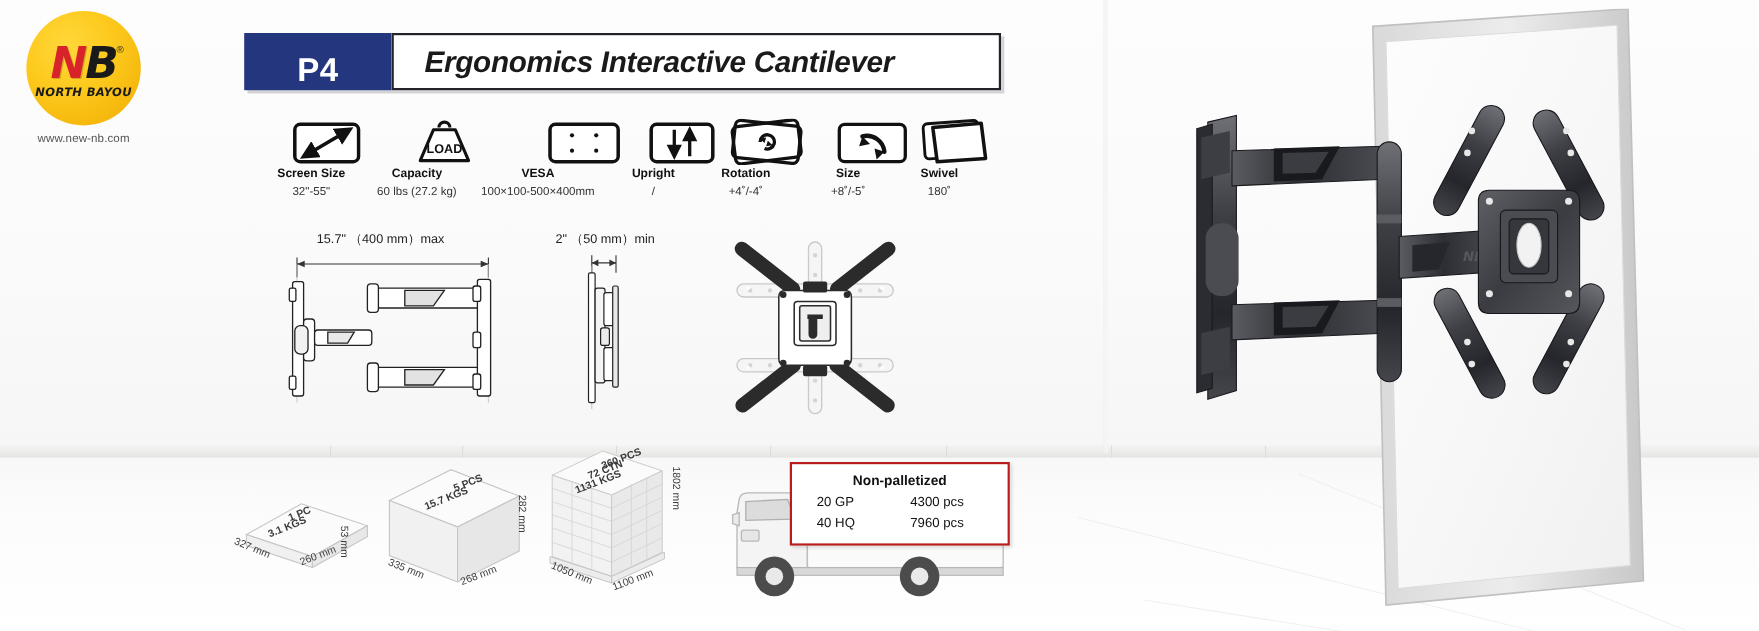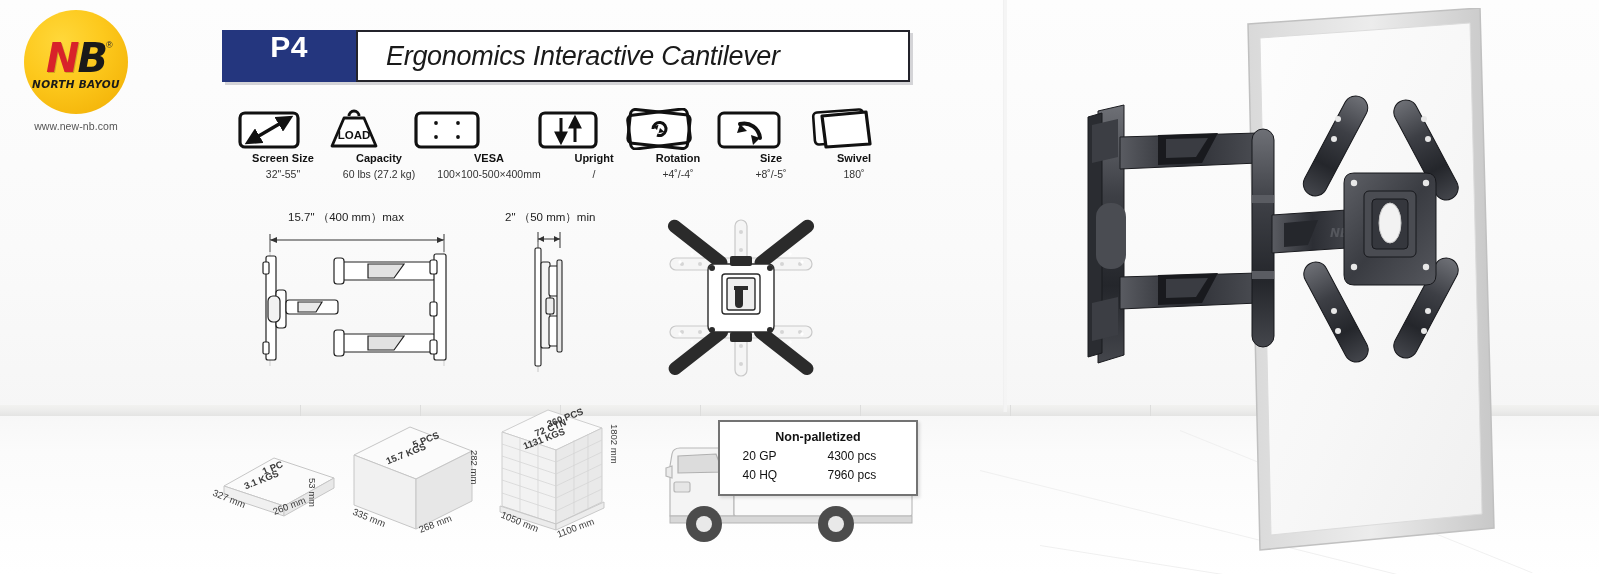--- a/index.html
+++ b/index.html
@@ -37,44 +37,44 @@
   .logo-sub{position:absolute;left:0;top:70px;width:124px;text-align:center;
     font-family:"DejaVu Sans",sans-serif;font-weight:bold;font-style:italic;
     font-size:10.5px;color:#1a1a1a;letter-spacing:.3px;}
   .logo-url{position:absolute;left:0;top:112px;width:124px;text-align:center;
     font-size:10.5px;color:#555;letter-spacing:.1px;}
 
   
   .banner{position:absolute;left:222px;top:30px;width:688px;height:52px;
     box-shadow:3px 3px 0 rgba(120,120,130,.30);}
   .banner-model{position:absolute;left:0;top:0;width:134px;height:52px;
-    background:#24367e;display:flex;align-items:flex-start;justify-content:center;}
+    background:#24367e;display:flex;align-items:flex-end;justify-content:center;}
   .banner-model span{color:#fff;font-size:30px;font-weight:bold;letter-spacing:.5px;}
   .banner-title{position:absolute;left:134px;top:0;width:554px;height:52px;
     background:#fff;border:2px solid #23232b;box-sizing:border-box;
     display:flex;align-items:center;padding-left:28px;}
-  .banner-title span{font-size:27px;font-weight:normal;font-style:italic;color:#1a1a1a;letter-spacing:-.3px;}
+  .banner-title span{font-size:27px;font-weight:bold;font-style:italic;color:#1a1a1a;letter-spacing:-.3px;}
 
   
   .specs{position:absolute;left:238px;top:108px;width:660px;height:86px;}
   .spec{position:absolute;top:0;text-align:center;}
-  .spec .ico{height:42px;display:flex;align-items:flex-end;justify-content:flex-start;}
+  .spec .ico{height:42px;display:flex;align-items:flex-end;justify-content:flex-end;}
   .spec .nm{margin-top:2px;font-size:11px;font-weight:bold;color:#111;white-space:nowrap;}
   .spec .vl{margin-top:4px;font-size:10.5px;color:#333;white-space:nowrap;}
 
   
   .dim-label{position:absolute;font-size:11.5px;color:#222;white-space:nowrap;}
 
   
   .pack-txt{position:absolute;font-size:9.5px;color:#3a3a3a;white-space:nowrap;font-weight:bold;}
   .pack-dim{position:absolute;font-size:9.5px;color:#3a3a3a;white-space:nowrap;}
 
   
   .cont-card{position:absolute;left:718px;top:420px;width:200px;height:76px;
-    background:#fff;border:2px solid #737373;box-sizing:border-box;
+    background:#fff;border:2px solid #b91c1c;box-sizing:border-box;
     box-shadow:2px 2px 3px rgba(0,0,0,.12);z-index:6;}
   .cont-title{margin-top:8px;text-align:center;font-size:12.5px;font-weight:bold;color:#111;}
   .cont-row{display:flex;justify-content:center;gap:33px;margin-top:5px;font-size:12px;color:#111;}
   .cont-row .k{width:52px;text-align:left;}
   .cont-row .v{width:66px;text-align:left;}
 </style>
 </head>
 <body>
 
 <div class="sheet">

